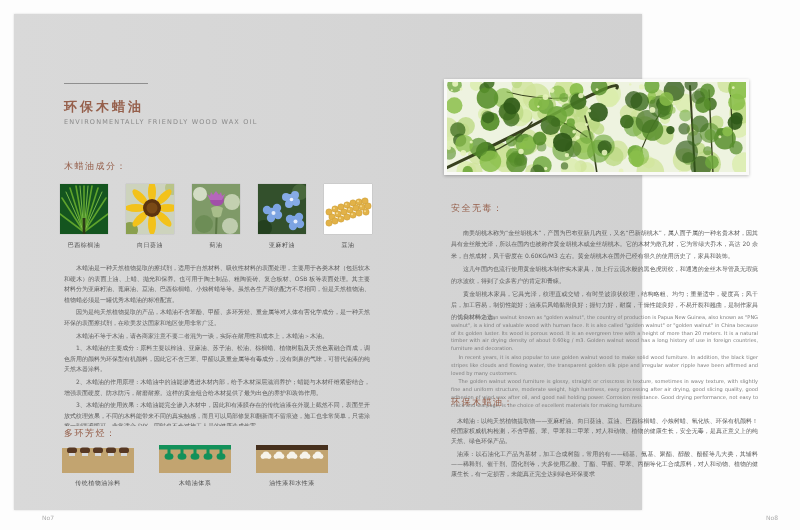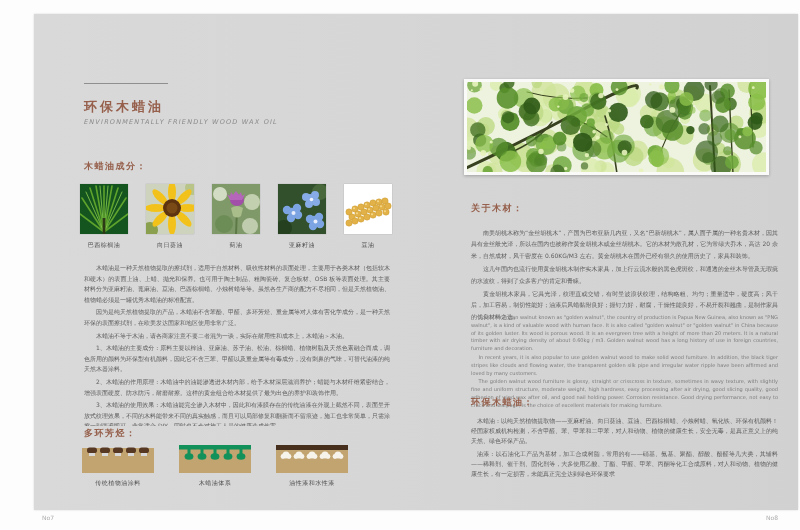--- a/index.html
+++ b/index.html
@@ -3,36 +3,36 @@
 <meta charset="utf-8">
 <style>
   html,body{margin:0;padding:0;}
   body{
     width:800px;height:530px;position:relative;overflow:hidden;
     background:#fdfdfd;
     font-family:"DejaVu Sans","Liberation Sans",sans-serif;
     -webkit-font-smoothing:antialiased;
   }
   .spread{
-    position:absolute;left:34px;top:14px;width:764px;height:496px;
+    position:absolute;left:14px;top:14px;width:628px;height:496px;
     background:linear-gradient(90deg,#d9d9d9 0%,#d6d6d6 45%,#d1d1d1 100%);
     box-shadow:0 0 2px rgba(0,0,0,.15);
   }
   
   .rule{position:absolute;left:50px;top:69px;width:84px;height:1px;background:#8f8f8f;}
   .title{
     position:absolute;left:50px;top:84px;margin:0;
     font-size:13px;font-weight:bold;letter-spacing:3px;color:#96604c;
   }
   .subtitle{
     position:absolute;left:50px;top:104px;
-    font-size:6.5px;letter-spacing:1.2px;color:#8a8a8a;font-style:italic;
+    font-size:6.5px;letter-spacing:1.2px;color:#8a8a8a;
   }
   .sec-head{
-    position:absolute;font-size:9px;font-weight:bold;
+    position:absolute;font-size:9px;font-weight:normal;
     letter-spacing:1.5px;color:#96604c;
   }
   #h-ingredients{left:50px;top:146px;}
   #h-protect{left:50px;top:413px;}
   #h-wood{left:437px;top:188px;}
   #h-diff{left:437px;top:382px;}
   .thumbs{
     position:absolute;left:46px;top:170px;width:312px;
     display:flex;justify-content:space-between;
   }
@@ -534,21 +534,21 @@
           <circle cx="150.0" cy="7.6" r="1.4" fill="#e7f3bd" opacity="0.9"></circle>
           <circle cx="24.2" cy="60.0" r="1.6" fill="#e7f3bd" opacity="0.9"></circle>
           <circle cx="127.2" cy="49.7" r="1.9" fill="#e7f3bd" opacity="0.9"></circle>
           <circle cx="91.3" cy="24.6" r="1.2" fill="#e7f3bd" opacity="0.9"></circle>
           <circle cx="133.9" cy="13.6" r="2.7" fill="#e7f3bd" opacity="0.9"></circle>
           <circle cx="130.5" cy="55.7" r="1.9" fill="#e7f3bd" opacity="0.9"></circle>
         </g>
     </svg>
   </div>
 
-  <div class="sec-head" id="h-wood">关于木材：</div>
+  <div class="sec-head" id="h-wood">安全无毒：</div>
 
   <div class="paras" id="wood-zh">
     <p>南美胡桃木称为“金丝胡桃木”，产国为巴布亚新几内亚，又名“巴新胡桃木”，属人面子属的一种名贵木材，因其具有金丝般光泽，所以在国内也被称作黄金胡桃木或金丝胡桃木。它的木材为散孔材，它为常绿大乔木，高达 20 余米，自然成材，风干密度在 0.60KG/M3 左右。黄金胡桃木在国外已经有很久的使用历史了，家具和装饰。</p>
     <p>这几年国内也流行使用黄金胡桃木制作实木家具，加上行云流水般的黑色虎斑纹，和通透的金丝木导管及无瑕疵的水波纹，得到了众多客户的肯定和青睐。</p>
     <p>黄金胡桃木家具，它具光泽，纹理直或交错，有时呈波浪状纹理，结构略粗、均匀；重量适中，硬度高；风干后，加工容易，制切性能好；油漆后风蜡黏附良好；握钉力好，耐腐，干燥性能良好，不易开裂和翘曲，是制作家具的优良材料之选。</p>
   </div>
 
   <div class="paras" id="wood-en">
     <p>South American walnut known as "golden walnut", the country of production is Papua New Guinea, also known as "PNG walnut", is a kind of valuable wood with human face. It is also called "golden walnut" or "golden walnut" in China because of its golden luster. Its wood is porous wood. It is an evergreen tree with a height of more than 20 meters. It is a natural timber with air drying density of about 0.60kg / m3. Golden walnut wood has a long history of use in foreign countries, furniture and decoration.</p>
     <p>In recent years, it is also popular to use golden walnut wood to make solid wood furniture. In addition, the black tiger stripes like clouds and flowing water, the transparent golden silk pipe and irregular water ripple have been affirmed and loved by many customers.</p>

